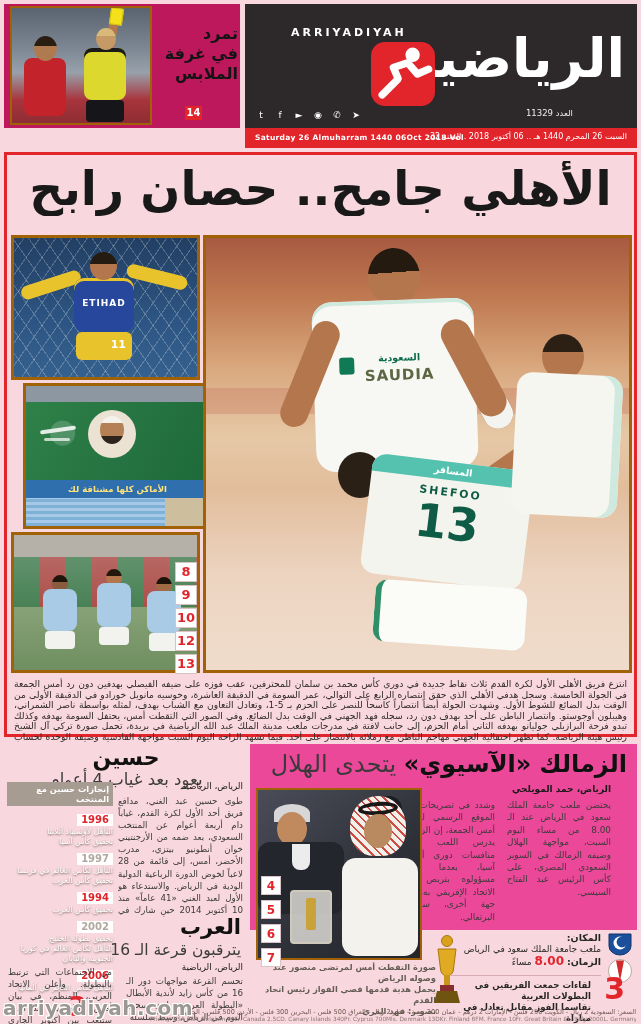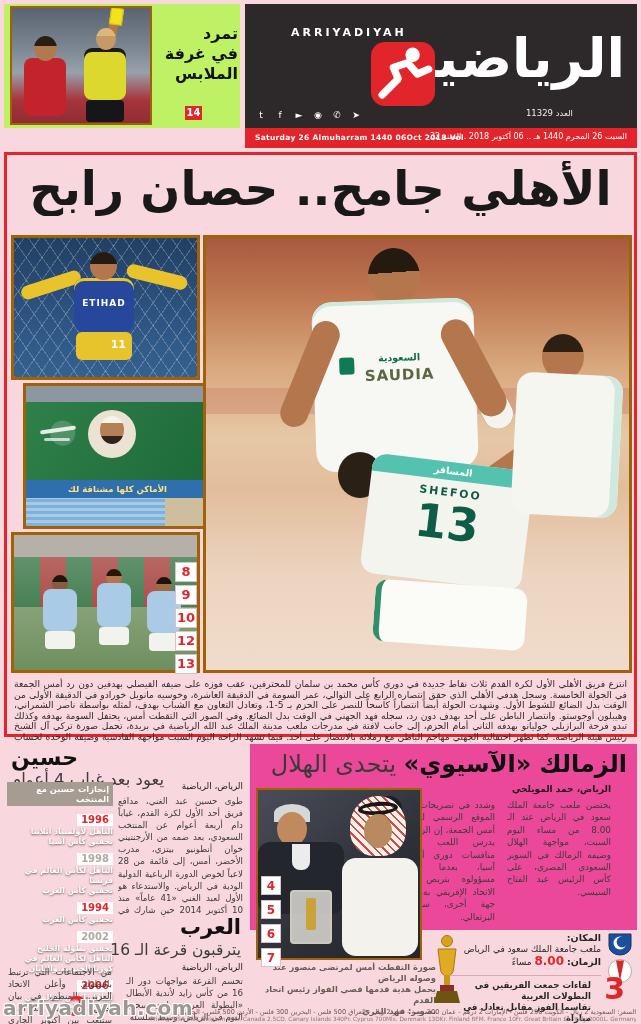--- a/index.html
+++ b/index.html
@@ -3,21 +3,21 @@
 <meta charset="utf-8">
 <style>
   *{margin:0;padding:0;box-sizing:border-box}
   body{font-family:"DejaVu Sans",sans-serif;background:#efe9e6}
   #page{position:relative;width:641px;height:1024px;background:#f8d7de;overflow:hidden;margin:0 auto}
   .abs{position:absolute}
   .rtl{direction:rtl}
   .ph{position:absolute;border:3px solid #a16207;overflow:hidden;background:#bbb}
   .shape{position:absolute}
   
-  #topstory{left:4px;top:4px;width:236px;height:124px;background:#bef264}
+  #topstory{left:4px;top:4px;width:236px;height:124px;background:#be185d}
   #ts-text{right:2px;top:20px;width:86px;text-align:right;color:#141414;font-weight:bold;font-size:16px;line-height:20px;padding-left:4px}
   #ts-badge{right:38px;top:102px;width:17px;height:14px;background:#e2242b;color:#fff;font-size:10px;font-weight:bold;text-align:center;line-height:14px}
   
   #masthead{left:245px;top:4px;width:392px;height:124px;background:#2d292a}
   #logo-latin{left:46px;top:22px;color:#fff;font-size:11px;font-weight:bold;letter-spacing:3px}
   #logo-arabic{right:12px;top:28px;color:#fff;font-size:54px;font-weight:900;line-height:1}
   #runner-box{left:126px;top:38px;width:64px;height:64px;background:#e2242b;border-radius:14px}
   #issue{right:64px;bottom:10px;color:#eee;font-size:8.5px}
   #social{left:10px;bottom:8px;display:flex;gap:7px}
   #social span{color:#fff;font-size:9px;width:12px;text-align:center}
@@ -44,31 +44,31 @@
   
   #minfo{left:430px;top:932px;width:207px;height:78px}
   #venue-block{right:36px;top:0;width:140px;text-align:right;color:#262626}
   #venue-block .lbl{font-size:9.5px;font-weight:bold}
   #venue-block .val{font-size:9px;line-height:12px}
   #time-red{color:#e2242b;font-weight:bold;font-size:12px}
   #m-divider{right:36px;top:43px;width:150px;border-top:1px solid #d8aab2}
   #stat3{right:12px;top:42px;font-size:30px;font-weight:900;color:#e2242b;line-height:1}
   #stat-lines{right:46px;top:48px;width:148px;text-align:right;font-size:8.6px;line-height:11px;font-weight:bold;color:#262626}
   
-  #hus-head{left:5px;top:745px;width:236px;text-align:left;padding-left:6px}
+  #hus-head{left:5px;top:745px;width:236px;text-align:center;padding-left:6px}
   .art-h1{font-size:22px;font-weight:900;color:#111;line-height:25px}
   .art-h2{font-size:16.5px;color:#3c3c3c;line-height:20px}
   #hus-body-wrap{left:118px;top:781px;width:125px;text-align:right}
   .byline{font-size:8.8px;font-weight:normal;color:#181818;margin-bottom:4px}
   .colbody{font-size:8.7px;line-height:12.1px;color:#3b3b3b;text-align:justify}
   #ach{left:7px;top:782px;width:106px;text-align:right}
   #ach-header{background:#a79c92;color:#fff;font-size:8.3px;font-weight:bold;padding:2px 4px;margin-bottom:2px}
   .ach-year{display:inline-block;background:#fff;padding:0 4px;font-size:10px;font-weight:bold;line-height:12px;margin:3px 0 1px}
   .ach-year.r{color:#e2242b}.ach-year.g{color:#b3a89e}
-  .ach-item{font-size:7.8px;font-weight:bold;color:#fff;line-height:10px;text-shadow:0 1px 2px rgba(105,90,80,.95)}
+  .ach-item{font-size:7.8px;font-weight:normal;color:#fff;line-height:10px;text-shadow:0 1px 2px rgba(105,90,80,.95)}
   #arab-head{left:5px;top:915px;width:236px;text-align:right;padding-left:6px}
   #arab-byline{left:118px;top:962px;width:125px;text-align:right}
   #arab-colR{left:126px;top:975px;width:117px}
   #arab-colL{left:8px;top:966px;width:104px}
   #arab3{left:68px;top:991px;font-size:27px;font-weight:900;color:#e2242b}
   
   #prices-ar{left:150px;right:5px;top:1008px;font-size:6.6px;color:#6e5a52;text-align:right;white-space:nowrap;overflow:hidden}
   #prices-en{left:150px;right:5px;top:1016px;font-size:5.8px;color:#8a7a72;white-space:nowrap;overflow:hidden}
   #website{left:3px;top:996px;font-size:20px;font-weight:900;color:#9b9793;letter-spacing:.5px;
     text-shadow:1px 1px 0 #fff,-1px -1px 0 #fff,1px -1px 0 #fff,-1px 1px 0 #fff}
@@ -294,21 +294,21 @@
   </div>
 
   <div id="ach" class="abs rtl">
     <div id="ach-header">إنجازات حسين مع المنتخب</div>
     <div>
       <div><span class="ach-year r">1996</span></div>
       <div class="ach-item">التأهل لأولمبياد أتلانتا</div>
       <div class="ach-item">تحقيق كأس آسيا</div>
     </div>
     <div>
-      <div><span class="ach-year g">1998</span></div>
+      <div><span class="ach-year g">1997</span></div>
       <div class="ach-item">التأهل لكأس العالم في فرنسا</div>
       <div class="ach-item">تحقيق كأس العرب</div>
     </div>
     <div>
       <div><span class="ach-year r">1994</span></div>
       <div class="ach-item">تحقيق كأس العرب</div>
     </div>
     <div>
       <div><span class="ach-year g">2002</span></div>
       <div class="ach-item">تحقيق بطولة الخليج</div>

